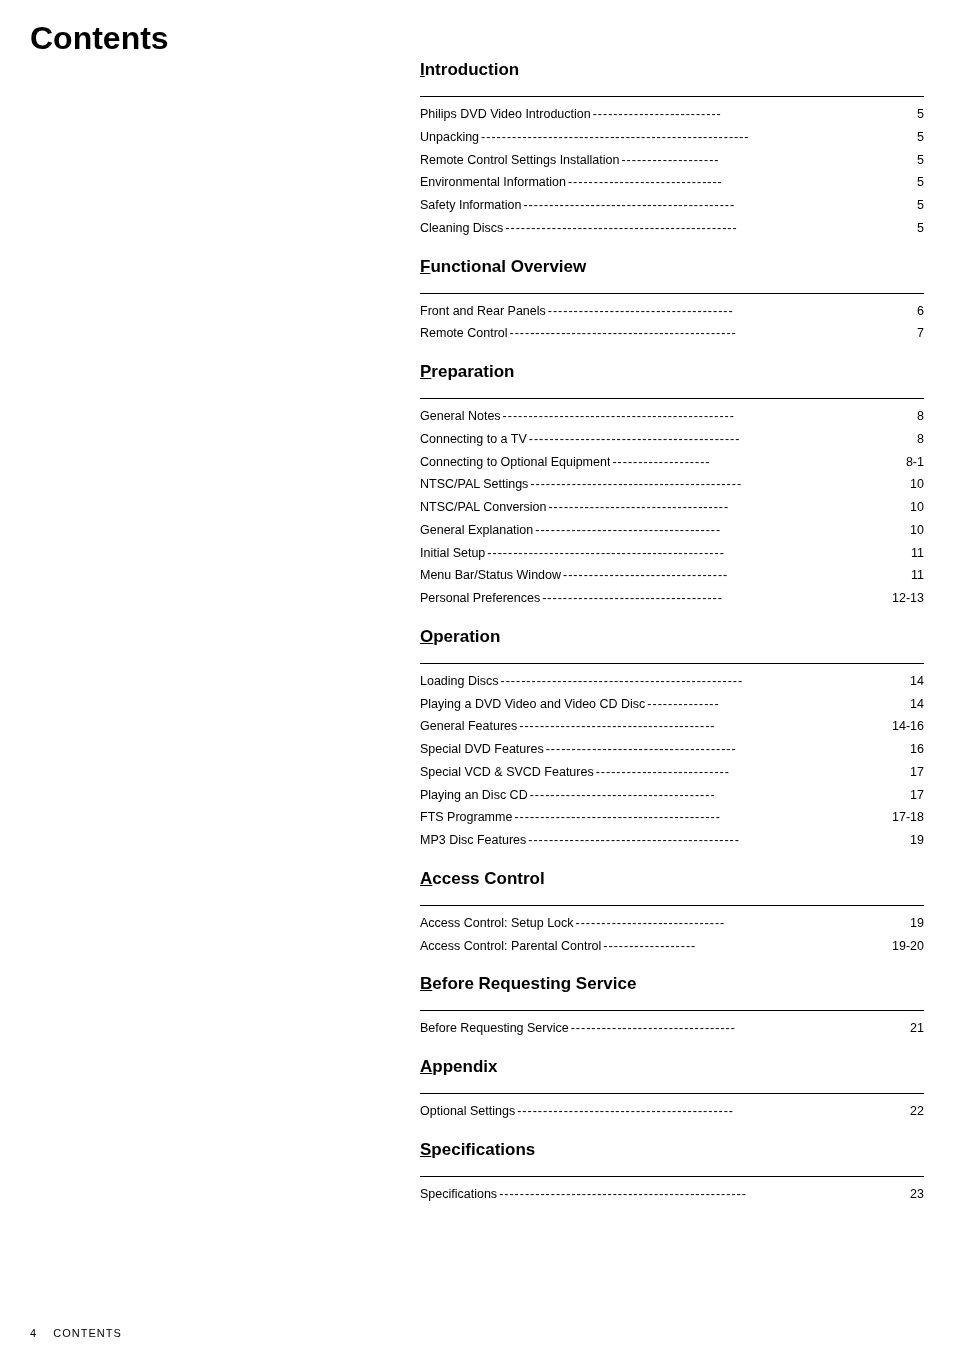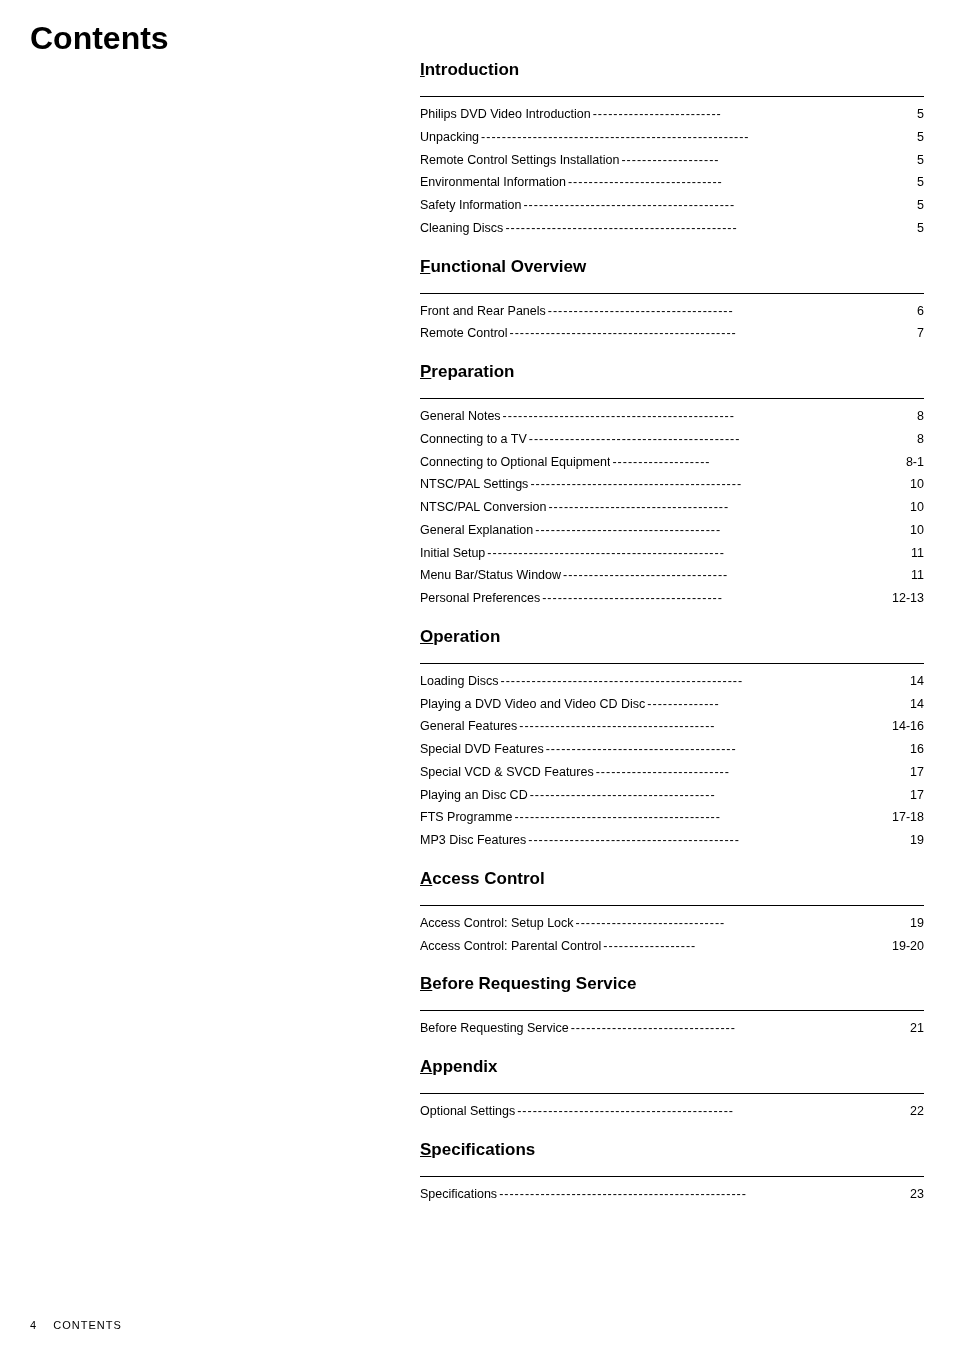--- a/index.html
+++ b/index.html
@@ -23,21 +23,21 @@
       top: 20px;
       left: 30px;
       font-size: 32px;
       font-weight: bold;
       color: #000;
       font-family: Arial, Helvetica, sans-serif;
     }
 
     .page-number-area {
       position: absolute;
-      bottom: 20px;
+      bottom: 12px;
       left: 30px;
       font-size: 11px;
       color: #000;
       text-transform: uppercase;
       letter-spacing: 1px;
     }
 
     .content-area {
       position: absolute;
       top: 60px;

